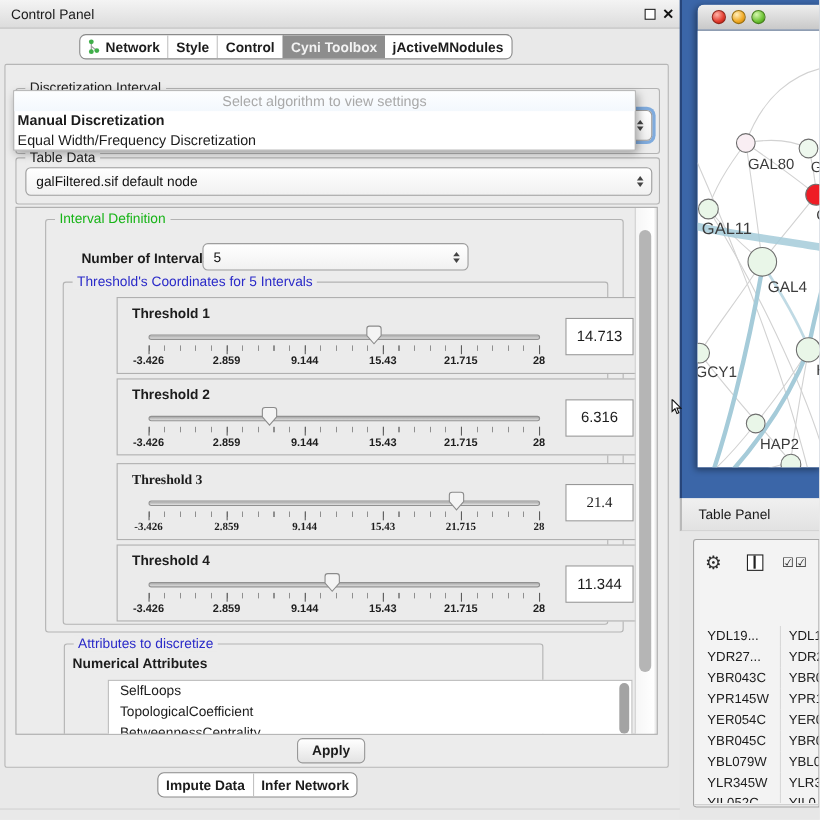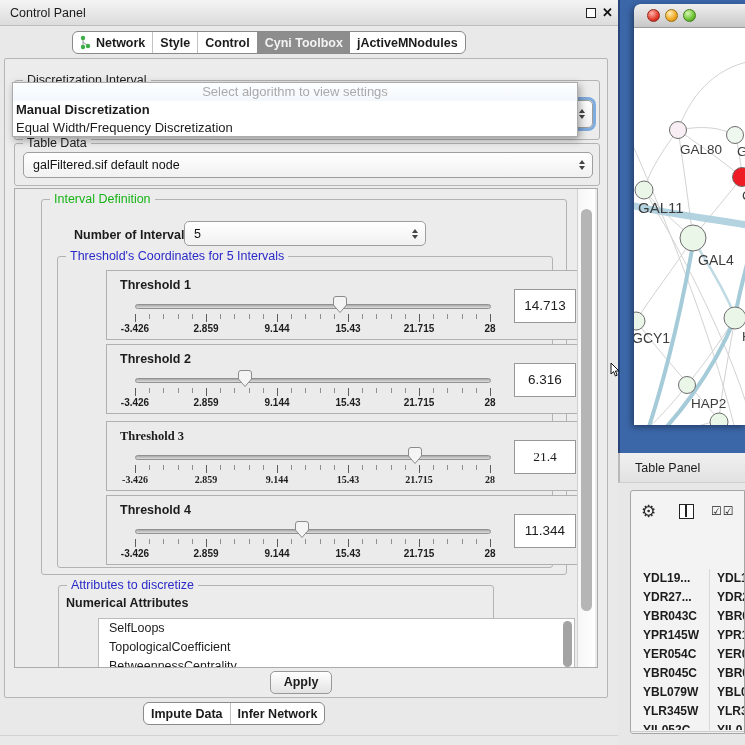--- a/index.html
+++ b/index.html
@@ -116,21 +116,21 @@
       border:1.6px solid #222; background:#fff; }
   .colic::after { content:""; position:absolute; left:5.4px; top:0; width:1.6px; height:12px; background:#222; }
   .cbpair { position:absolute; left:80px; top:13px; font-size:12px; letter-spacing:1px; color:#222; }
 
   .hdrow { position:absolute; left:7px; top:53px; width:108px; height:25px; display:flex; }
   .hc1 { width:72px; background:linear-gradient(#cfe7f5,#abd2e9); border:1px solid #8fb7cf;
       text-align:center; line-height:23px; font-size:12px; color:#111; }
   .hc2 { width:36px; background:linear-gradient(#f4f4f4,#dedede); border:1px solid #bbb;
       border-left:none; line-height:23px; font-size:12px; padding-left:25px; }
   .rows { position:absolute; left:7px; top:78px; width:108px; height:161px; overflow:hidden; }
-  .trow { display:flex; height:19px; line-height:19px; font-size:12px;font-weight:bold; }
+  .trow { display:flex; height:19px; line-height:19px; font-size:12px; }
   .trow .c1 { width:72px; padding-left:5px; border-right:1px solid #d8d8d8;
       white-space:nowrap; overflow:hidden; }
   .trow .c2 { width:36px; padding-left:7px; white-space:nowrap; overflow:hidden; }
   .hsb { position:absolute; left:0px; top:240px; width:113px; height:9px;
       background:#efefef; border-top:1px solid #ccc; }
   .hsb .thumb { position:absolute; left:3px; top:1px; width:96px; height:6px;
       background:#bdbdbd; border-radius:4px; }
 
   .cursor { left:610px; top:363px; z-index:60; }
 </style>

